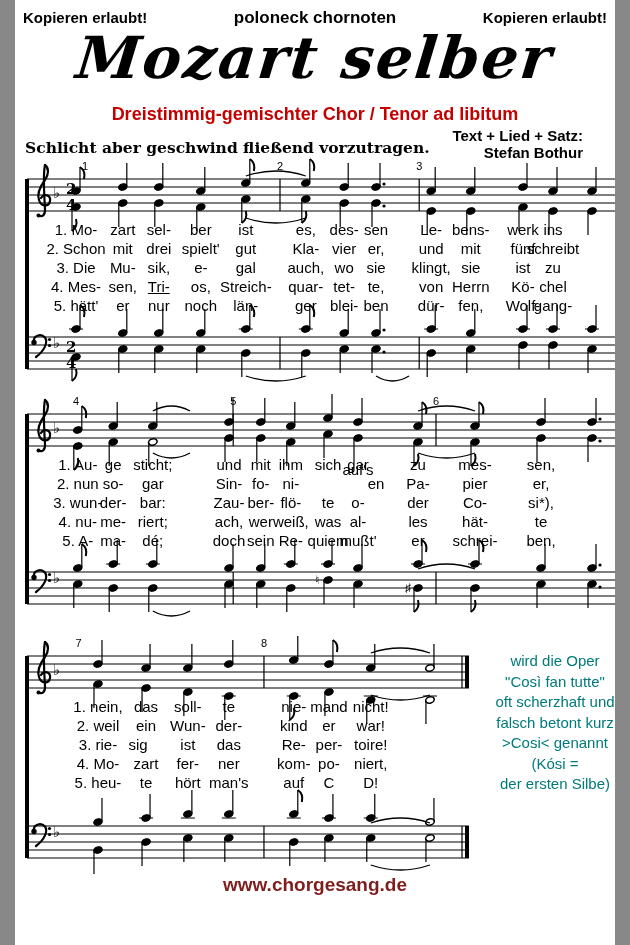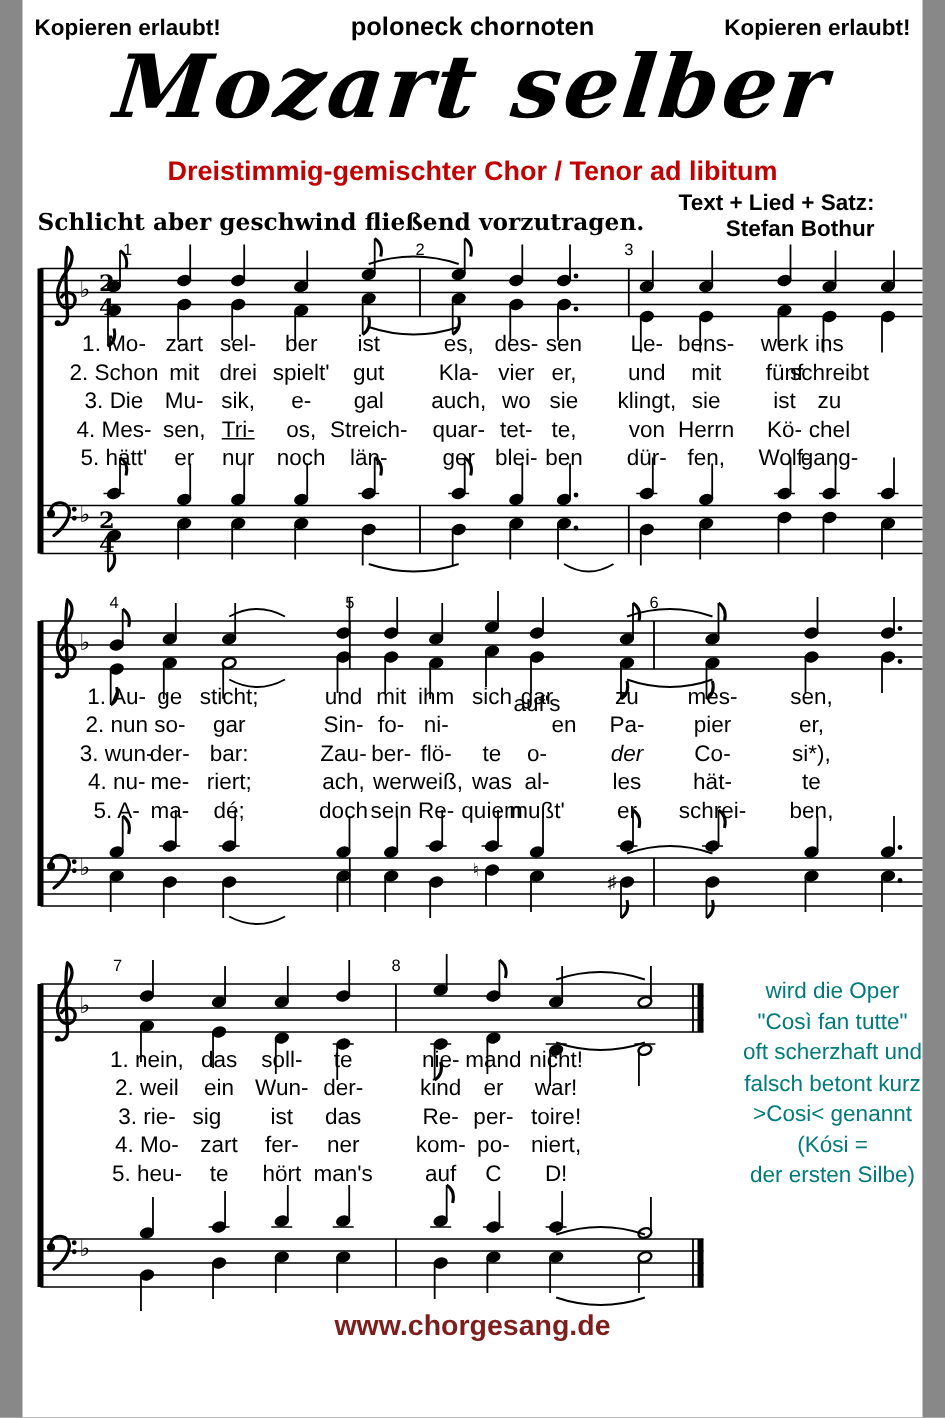--- a/index.html
+++ b/index.html
@@ -464,21 +464,21 @@
         <span style="left: 450px; top: 19px;">pier</span>
         <span style="left: 516px; top: 19px;">er,</span>
         <span style="left: 52.8px; top: 38px;">3. wun-</span>
         <span style="left: 88.2px; top: 38px;">der-</span>
         <span style="left: 127.8px; top: 38px;">bar:</span>
         <span style="left: 204px; top: 38px;">Zau-</span>
         <span style="left: 235.8px; top: 38px;">ber-</span>
         <span style="left: 265.8px; top: 38px;">flö-</span>
         <span style="left: 303px; top: 38px;">te</span>
         <span style="left: 333px; top: 38px;">o-</span>
-        <span style="left: 393px; top: 38px; font-style: italic;">der</span>
+        <span style="left: 393px; top: 38px;">der</span>
         <span style="left: 450px; top: 38px;">Co-</span>
         <span style="left: 516px; top: 38px;">si*),</span>
         <span style="left: 52.8px; top: 57px;">4. nu-</span>
         <span style="left: 88.2px; top: 57px;">me-</span>
         <span style="left: 127.8px; top: 57px;">riert;</span>
         <span style="left: 204px; top: 57px;">ach,</span>
         <span style="left: 235.8px; top: 57px;">wer</span>
         <span style="left: 265.8px; top: 57px;">weiß,</span>
         <span style="left: 303px; top: 57px;">was</span>
         <span style="left: 333px; top: 57px;">al-</span>

